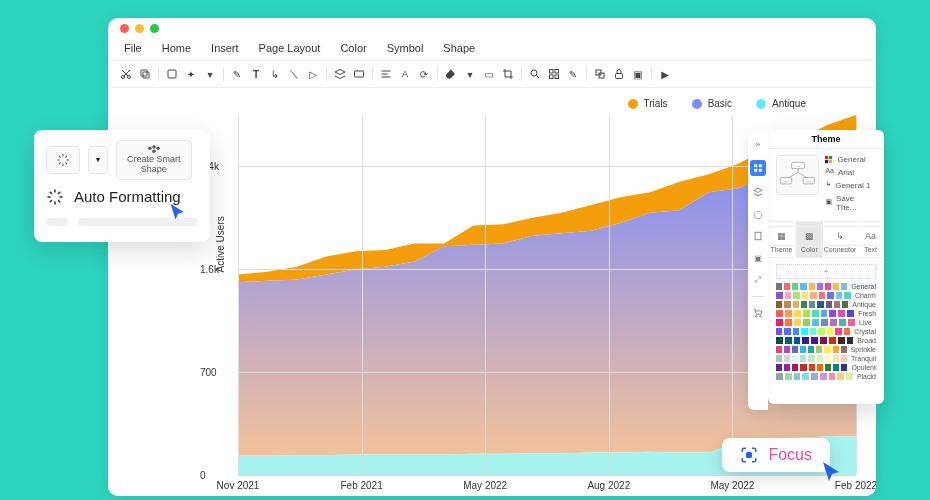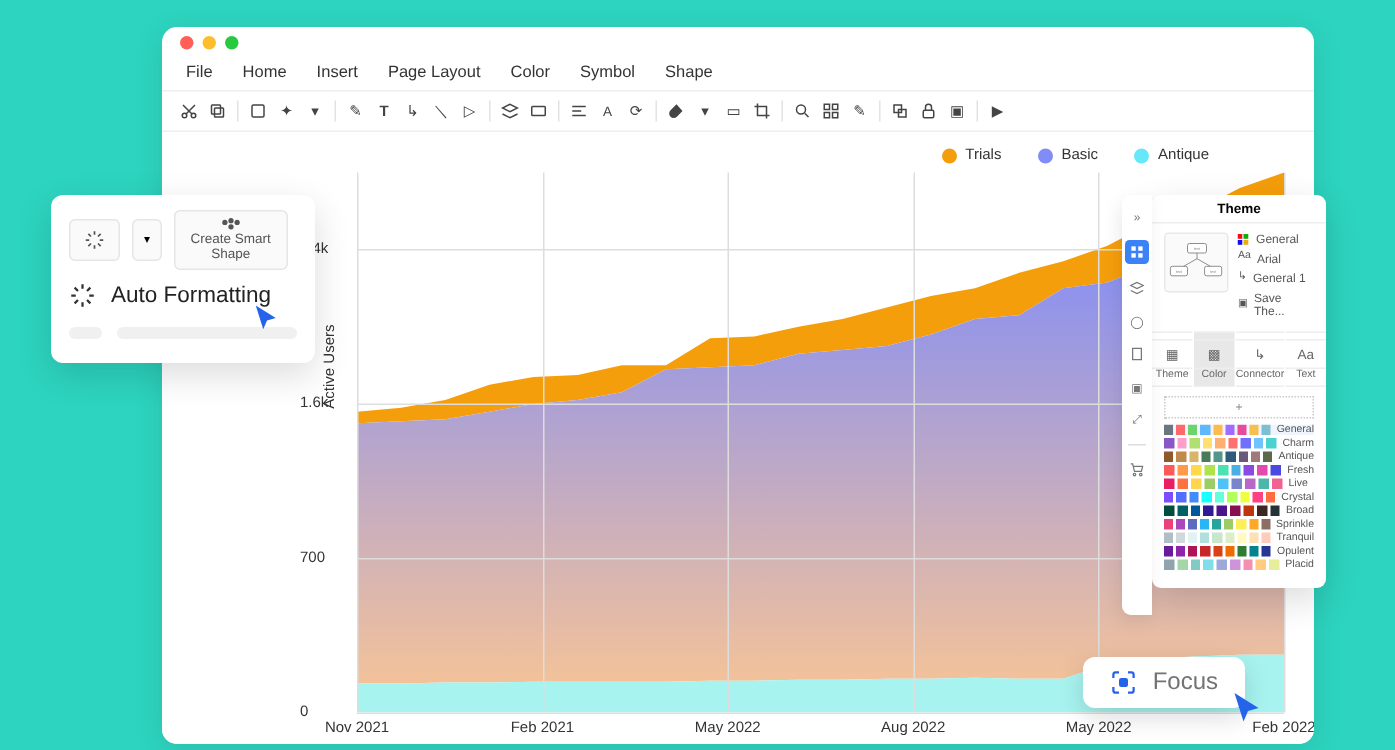--- a/index.html
+++ b/index.html
@@ -39,36 +39,36 @@
   .slider-row { display:flex; align-items:center; gap:10px; margin-top:12px;}
   .slider-pill { height:8px; border-radius:5px; background:#f0f0f0; }
   .cursor-blue { position:absolute; width:20px; height:20px; }
 
   
   .theme-panel { position:absolute; right:46px; top:130px; width:116px; background:#fff; border-radius:6px; box-shadow:0 8px 24px rgba(0,0,0,.14); font-size:8px; }
   .theme-strip { position:absolute; left:-20px; top:0; width:20px; height:280px; background:#fff; border-radius:6px 0 0 6px; box-shadow:-2px 4px 12px rgba(0,0,0,.08); display:flex; flex-direction:column; align-items:center; padding-top:8px; gap:10px;}
   .strip-ic { width:12px; height:12px; color:#777; display:flex; align-items:center; justify-content:center;}
   .strip-ic.active { background:#3b82f6; color:#fff; border-radius:3px; width:16px; height:16px;}
   .theme-title { text-align:center; font-weight:600; font-size:9px; padding:4px 0; border-bottom:1px solid #eee;}
-  .theme-body { padding:6px 8px 10px; }
+  .theme-body { padding:6px 8px 22px; }
   .preview-row { display:flex; gap:6px; margin-bottom:6px;}
   .preview-box { width:44px; height:40px; border:1px solid #e8e8e8; border-radius:3px; background:#fafafa; display:flex; align-items:center; justify-content:center;}
   .opt-list span { display:flex; align-items:center; gap:4px; color:#555; margin-bottom:3px;}
   .tab-row { display:flex; gap:1px; margin:4px -8px 6px; }
   .tab-row div { flex:1; text-align:center; padding:4px 0; font-size:7px; color:#666; border-top:1px solid #eee; border-bottom:1px solid #eee;}
   .tab-row div.sel { background:#e8e8e8; }
   .add-row { border:1px dotted #ccc; text-align:center; padding:2px; color:#888; margin-bottom:4px;}
   .palette-list { max-height:180px; overflow:hidden;}
   .palette { display:flex; align-items:center; gap:2px; margin-bottom:2px;}
   .sw { width:7px; height:7px; }
   .pal-name { font-size:7px; color:#555; margin-left:2px; flex:1;}
   .palette.sel { background:#eef5ff; }
 
   
-  .focus-pill { position:absolute; right:100px; bottom:28px; background:#fff; border-radius:8px; padding:8px 18px; box-shadow:0 6px 18px rgba(0,0,0,.15); display:flex; align-items:center; gap:10px; color:#737373; font-size:16px; font-weight:500;}
+  .focus-pill { position:absolute; right:100px; bottom:28px; background:#fff; border-radius:8px; padding:8px 18px; box-shadow:0 6px 18px rgba(0,0,0,.15); display:flex; align-items:center; gap:10px; color:#ec4899; font-size:16px; font-weight:500;}
   .focus-ic { width:18px; height:18px; }
 
 </style>
 </head>
 <body>
 
 <div class="app-window">
   <div class="titlebar">
     <div class="dot r"></div>
     <div class="dot y"></div>

